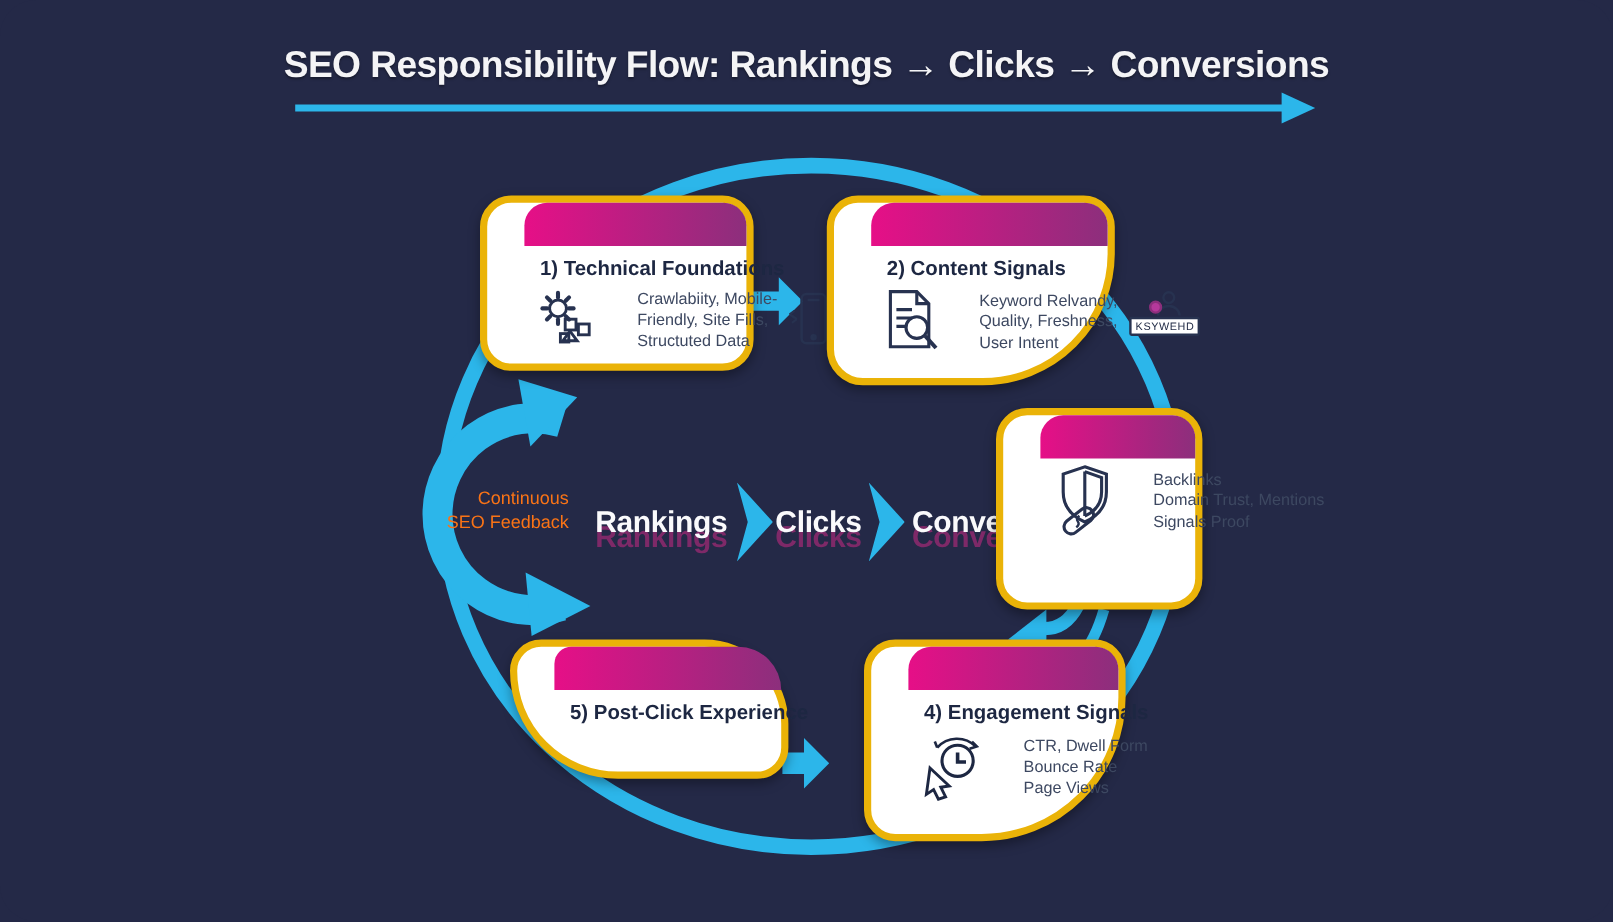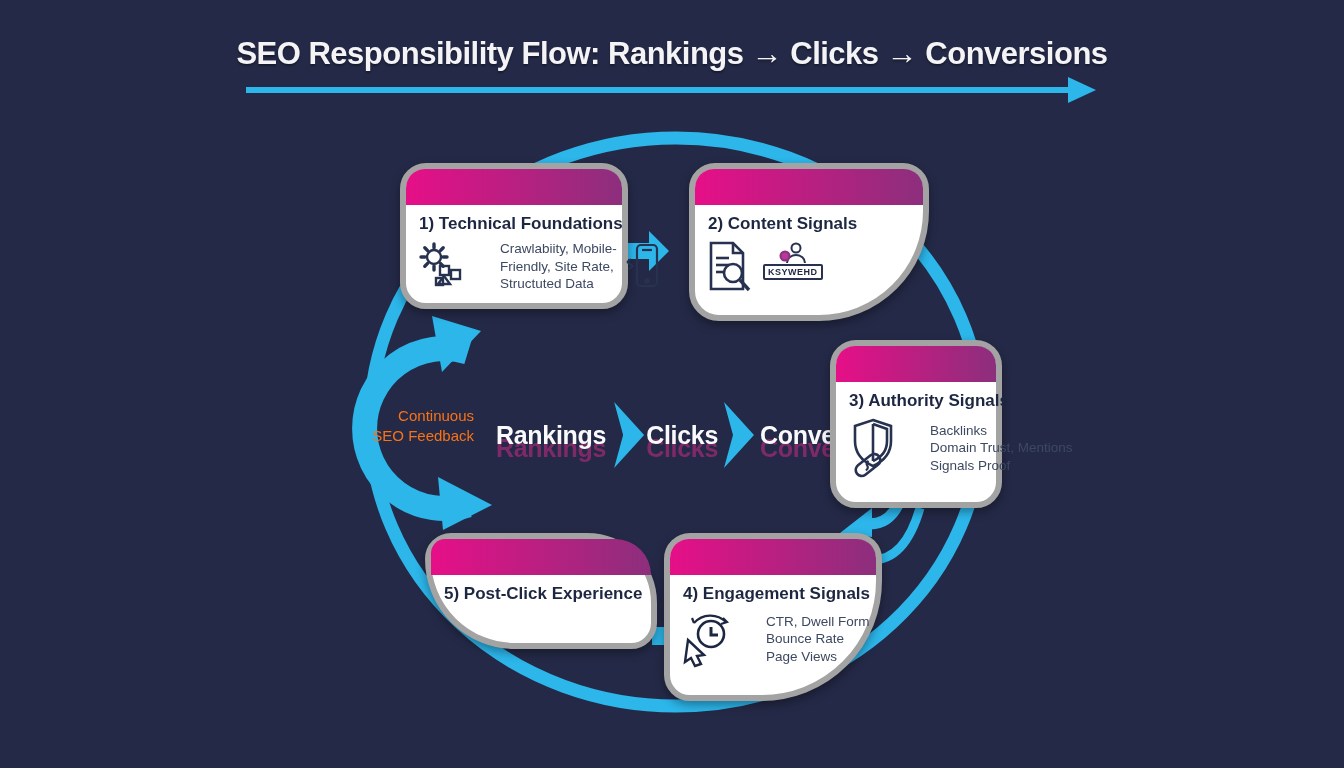--- a/index.html
+++ b/index.html
@@ -14,45 +14,45 @@
     text-align:center; color:#f4f4f6; font-size:31px; font-weight:800;
     letter-spacing:-0.5px; text-shadow:0 2px 2px rgba(0,0,0,.35);
   }
 
   
   svg.layer { position:absolute; left:0; top:0; z-index:1; }
 
   
   .node {
     position:absolute; z-index:3; background:#ffffff;
-    border:6px solid #a3a3a3; box-shadow:0 4px 10px rgba(0,0,0,.35);
+    border:6px solid #eab308; box-shadow:0 4px 10px rgba(0,0,0,.35);padding-left:31px;
   }
   .node .bar { height:36px; background:linear-gradient(90deg,#e60f87,#8c2f7c); }
   .node .ntitle { padding:9px 13px 2px 13px; font-size:17px; font-weight:700; color:#1d2742; white-space:nowrap; }
   .node .nbody { display:flex; align-items:center; gap:8px; padding:4px 10px 6px 10px; }
   .node .lines { font-size:13.5px; color:#3d4861; line-height:1.3; }
   .node .lines div { white-space:nowrap;margin-left:24px; }
 
   #box1 { left:400px; top:163px; width:228px; height:146px; border-radius:26px; }
   #box1 .bar { border-radius:19px 19px 0 0; }
   #box2 { left:689px; top:163px; width:240px; height:158px; border-radius:26px 26px 110px 30px; }
   #box2 .bar { border-radius:19px 19px 0 0; }
   #box3 { left:830px; top:340px; width:172px; height:168px; border-radius:26px; }
   #box3 .bar { border-radius:19px 19px 0 0; }
-  #box4 { left:664px; top:533px; width:218px; height:168px; border-radius:26px 26px 120px 26px; }
+  #box4 { left:720px; top:533px; width:218px; height:168px; border-radius:26px 26px 120px 26px; }
   #box4 .bar { border-radius:19px 19px 0 0; }
   #box5 { left:425px; top:533px; width:232px; height:116px; border-radius:26px 70px 26px 90px; }
   #box5 .bar { border-radius:19px 48px 0 0; }
 
   .icon svg { display:block; }
   .right-icon { align-self:flex-start; margin-top:2px; }
   .badge-wrap { display:flex; flex-direction:column; align-items:center; margin-left:2px; }
   .kw-badge {
     border:2px solid #273250; color:#1d2742; background:#fff;
-    font-size:9px; font-weight:700; letter-spacing:.5px; padding:1px 3px; border-radius:2px;
+    font-size:9px; font-weight:400; letter-spacing:.5px; padding:1px 3px; border-radius:2px;
   }
 
   
   .feedback-label {
     position:absolute; left:352px; top:406px; width:122px; z-index:2;
     color:#f97316; font-size:15px; font-weight:400; text-align:right; line-height:1.35;
   }
   .flow-steps { position:absolute; left:496px; top:402px; z-index:2; display:flex; align-items:center; }
   .step { position:relative; color:#fafafc; font-size:25px; font-weight:800; letter-spacing:-0.3px; }
   .step .ghost { position:absolute; left:0; top:13px; color:#8e2a6e; opacity:.85; z-index:-1; }
@@ -112,21 +112,21 @@
               <line x1="24.4" y1="10.6" x2="27.2" y2="7.8"></line>
           </g>
           <rect x="24" y="26" width="9" height="9"></rect>
           <rect x="35" y="30" width="9" height="9"></rect>
           <path d="M22 44 L28 36 L34 44 Z"></path>
           <rect x="20" y="38" width="7" height="7"></rect>
         </svg>
       </span>
       <div class="lines">
         <div>Crawlabiity, Mobile-</div>
-        <div>Friendly, Site Rate,</div>
+        <div>Friendly, Site Fills,</div>
         <div>Structuted Data</div>
       </div>
       <span class="icon right-icon">
         <svg width="34" height="48" viewBox="0 0 34 48" fill="none" stroke="#273250" stroke-width="2.2">
           <path d="M2 20 l4 -3 m-4 3 l4 3" stroke-width="1.8"></path>
           <path d="M8 24 l-4 3 m4 -3 l-4 -3" stroke-width="1.8"></path>
           <rect x="12" y="3" width="20" height="41" rx="4"></rect>
           <line x1="17" y1="8" x2="27" y2="8"></line>
           <circle cx="22" cy="39" r="1.6" fill="#273250"></circle>
         </svg>
@@ -142,34 +142,38 @@
         <svg width="48" height="56" viewBox="0 0 48 56" fill="none" stroke="#273250" stroke-width="2.6">
           <path d="M6 3 h22 l10 10 v36 h-32 z"></path>
           <path d="M28 3 v10 h10"></path>
           <line x1="11" y1="18" x2="24" y2="18"></line>
           <line x1="11" y1="25" x2="24" y2="25"></line>
           <line x1="11" y1="32" x2="20" y2="32"></line>
           <circle cx="28" cy="33" r="9"></circle>
           <line x1="35" y1="40" x2="44" y2="50" stroke-width="3.4"></line>
         </svg>
       </span>
+      <div class="lines">
+        <div>Keyword Relvandy,</div>
+        <div>Quality, Freshness,</div>
+        <div>User Intent</div>
+      </div>
       <span class="badge-wrap right-icon">
         <svg width="32" height="22" viewBox="0 0 32 22" fill="none" stroke="#273250" stroke-width="2">
           <circle cx="19" cy="6" r="4.5"></circle>
           <path d="M10 21 a9 8 0 0 1 18 0"></path>
           <circle cx="8" cy="14" r="4.5" fill="#b5389b" stroke="#8c2f7c"></circle>
         </svg>
         <span class="kw-badge">KSYWEHD</span>
       </span>
     </div>
   </div>
 
   <div class="node" id="box3">
     <div class="bar"></div>
-    <div class="ntitle">3) Authority Signals</div>
     <div class="nbody">
       <span class="icon">
         <svg width="52" height="62" viewBox="0 0 52 62" fill="none" stroke="#273250" stroke-width="2.6">
           <path d="M27 3 L45 9 V24 C45 36 38 44 27 49 C16 44 9 36 9 24 V9 Z"></path>
           <path d="M27 7 L41 12 V24 C41 33 36 40 27 44"></path>
           <line x1="27" y1="7" x2="27" y2="44"></line>
           <g transform="rotate(-38 22 48)">
             <rect x="8" y="42" width="28" height="12" rx="6"></rect>
             <path d="M25 45 q-4 0 -4 3 q0 3 -4 3" stroke-width="2"></path>
           </g>

